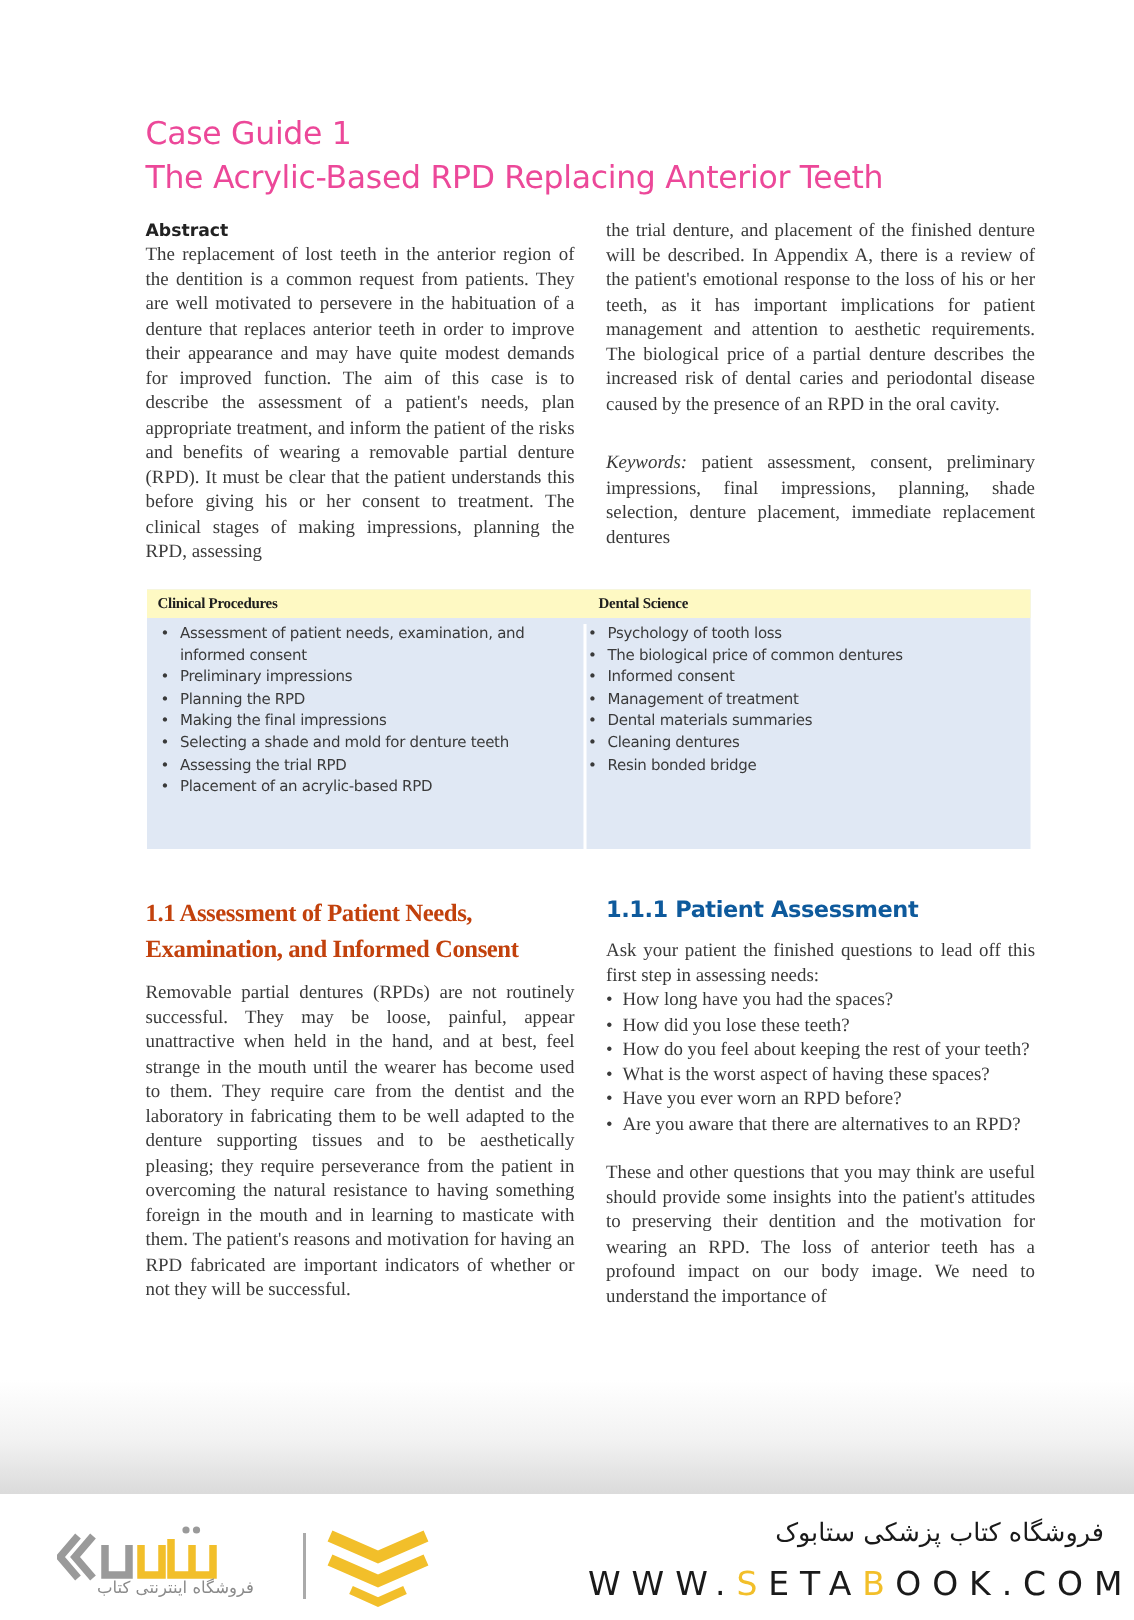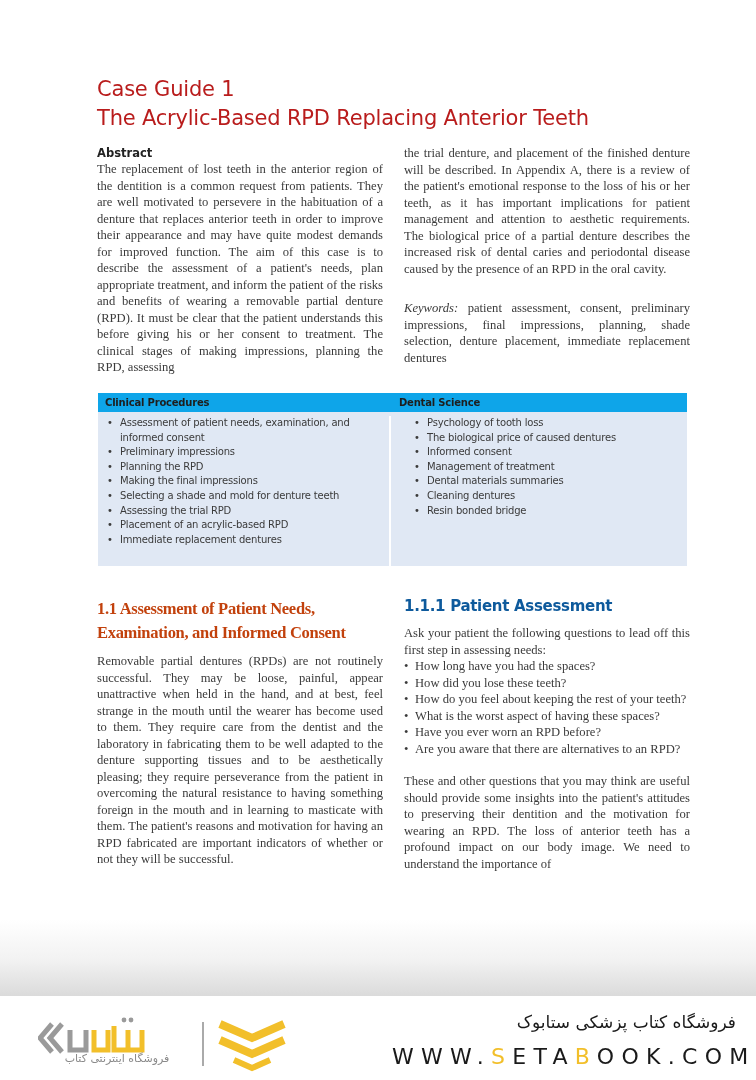--- a/index.html
+++ b/index.html
@@ -4,44 +4,44 @@
 <style>
   html, body { margin: 0; padding: 0; }
   body {
     width: 756px; height: 1080px; position: relative; overflow: hidden;
     background: #ffffff; color: #3a3a3a;
     font-family: "DejaVu Serif", serif;
   }
   .page { position: absolute; left: 0; top: 0; width: 756px; height: 1000px; background: #fff; }
   .title {
     position: absolute; left: 97px; top: 75px; width: 600px;
-    font-family: "DejaVu Sans", sans-serif; color: #b91c1c;
+    font-family: "DejaVu Sans", sans-serif; color: #ec4899;
     font-size: 21px; line-height: 29px; font-weight: normal; letter-spacing: -0.2px;
   }
   .col { position: absolute; width: 286px; }
   .body-text {
     font-size: 11.4px; line-height: 16.5px; text-align: justify; color: #3a3a3a;
     font-family: "Liberation Serif", serif;
     font-size: 12.6px; margin: 0;
   }
   .abstract-label { font-family: "DejaVu Sans", sans-serif; font-weight: bold; font-size: 11.5px; color: #222; line-height: 16px; }
   .kw-label { font-style: italic; }
   .table {
     position: absolute; left: 98px; top: 393px; width: 589px; height: 173px;
     background: #e0e8f4;
     font-family: "DejaVu Sans", sans-serif; font-size: 10px; color: #3a3a3a;
   }
-  .table-head { display: flex; height: 19px; background: #0ea5e9; }
+  .table-head { display: flex; height: 19px; background: #fef9c3; font-family: Liberation Serif, serif; }
   .table-head div { line-height: 19px; font-weight: bold; color: #1e1e1e; font-size: 10px; padding-left: 7px; letter-spacing: -0.2px; }
   .th-left { width: 287px; }
   .th-right { flex: 1; }
   .table-body { display: flex; height: 186px; padding-top: 4px; box-sizing: border-box; }
   .tb-col { padding-left: 8px; box-sizing: border-box; }
   .tb-left { width: 293px; border-right: 2px solid #ffffff; }
-  .tb-right { flex: 1; padding-left: 22px; }
+  .tb-right { flex: 1; padding-left: 0; }
   .tb-col ul { list-style: none; margin: 0; padding: 0; }
   .tb-col li { position: relative; padding-left: 14px; line-height: 14.6px; letter-spacing: -0.2px; }
   .tb-col li::before { content: "•"; position: absolute; left: 1px; top: 0; }
   .h2 {
     font-family: Liberation Serif, serif; color: #c2410c; font-size: 16.5px; line-height: 23.5px; font-weight: bold; letter-spacing: -0.3px;
   }
   .h3 {
     font-family: "DejaVu Sans", sans-serif; color: #0e5a9c; font-size: 15px; line-height: 20px; font-weight: bold; letter-spacing: -0.3px;
   }
   .q-list { list-style: none; margin: 0; padding: 0; }
@@ -95,45 +95,44 @@
     <div class="table-body">
       <div class="tb-col tb-left">
         <ul>
           <li>Assessment of patient needs, examination, and informed consent</li>
           <li>Preliminary impressions</li>
           <li>Planning the RPD</li>
           <li>Making the final impressions</li>
           <li>Selecting a shade and mold for denture teeth</li>
           <li>Assessing the trial RPD</li>
           <li>Placement of an acrylic-based RPD</li>
-          <li>Immediate replacement dentures</li>
         </ul>
       </div>
       <div class="tb-col tb-right">
         <ul>
           <li>Psychology of tooth loss</li>
-          <li>The biological price of caused dentures</li>
+          <li>The biological price of common dentures</li>
           <li>Informed consent</li>
           <li>Management of treatment</li>
           <li>Dental materials summaries</li>
           <li>Cleaning dentures</li>
           <li>Resin bonded bridge</li>
         </ul>
       </div>
     </div>
   </div>
 
   <div class="col" style="left:97px; top:597px;">
     <div class="h2" style="width:260px;">1.1  Assessment of Patient Needs, Examination, and Informed Consent</div>
     <p class="body-text" style="margin-top:9px;">Removable partial dentures (RPDs) are not routinely successful. They may be loose, painful, appear unattractive when held in the hand, and at best, feel strange in the mouth until the wearer has become used to them. They require care from the dentist and the laboratory in fabricating them to be well adapted to the denture supporting tissues and to be aesthetically pleasing; they require perseverance from the patient in overcoming the natural resistance to having something foreign in the mouth and in learning to masticate with them. The patient's reasons and motivation for having an RPD fabricated are important indicators of whether or not they will be successful.</p>
   </div>
 
   <div class="col" style="left:404px; top:596px;">
     <div class="h3">1.1.1  Patient Assessment</div>
-    <p class="body-text" style="margin-top:9px;">Ask your patient the following questions to lead off this first step in assessing needs:</p>
+    <p class="body-text" style="margin-top:9px;">Ask your patient the finished questions to lead off this first step in assessing needs:</p>
     <ul class="q-list body-text">
       <li>How long have you had the spaces?</li>
       <li>How did you lose these teeth?</li>
       <li>How do you feel about keeping the rest of your teeth?</li>
       <li>What is the worst aspect of having these spaces?</li>
       <li>Have you ever worn an RPD before?</li>
       <li>Are you aware that there are alternatives to an RPD?</li>
     </ul>
     <p class="body-text" style="margin-top:16px;">These and other questions that you may think are useful should provide some insights into the patient's attitudes to preserving their dentition and the motivation for wearing an RPD. The loss of anterior teeth has a profound impact on our body image. We need to understand the importance of</p>
   </div>

